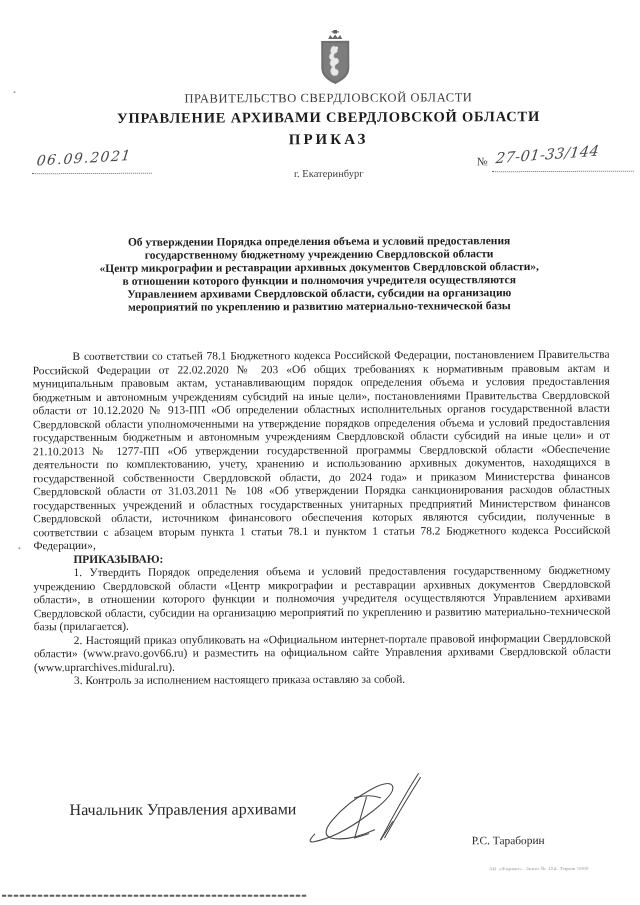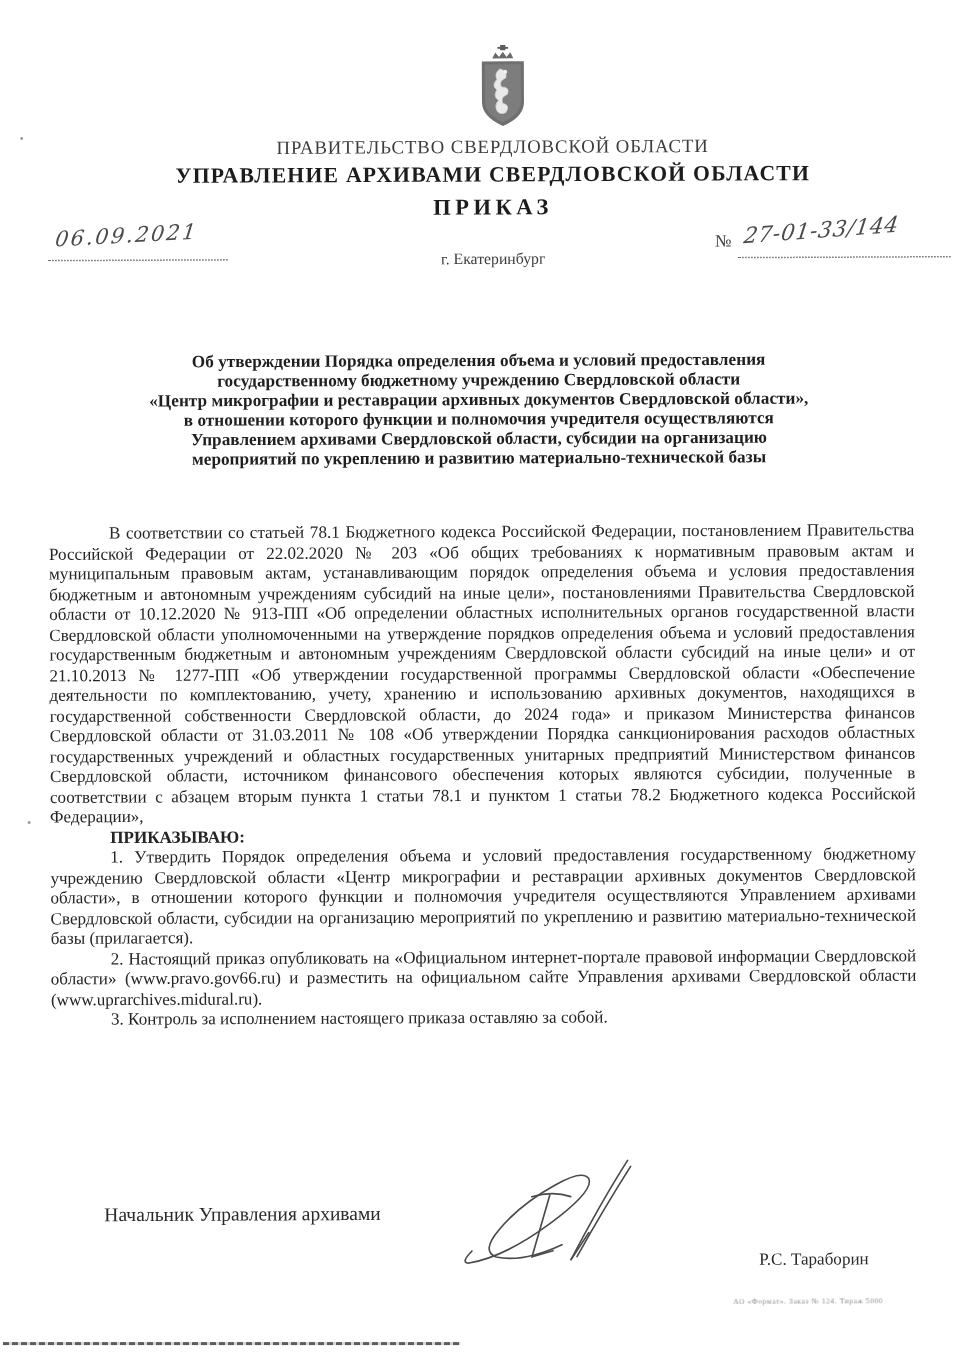--- a/index.html
+++ b/index.html
@@ -29,23 +29,23 @@
     font-size:10.5px;color:#3d3d3d;}
   
   .title-block{position:absolute;left:40px;top:235px;width:560px;text-align:center;
     font-size:11.5px;font-weight:bold;line-height:13px;color:#1f1f1f;}
   
   .body-block{position:absolute;left:33px;top:349px;width:577px;
     font-size:11.4px;line-height:13.5px;text-align:justify;color:#242424;}
   .body-block p{margin:0;text-indent:40px;}
   .prikaz-label{font-weight:bold;text-indent:0;text-align:left;}
   
-  .sig-post{position:absolute;left:68px;top:802px;font-size:13px;line-height:14px;color:#2a2a2a;}
+  .sig-post{position:absolute;left:68px;top:802px;font-size:16px;line-height:14px;color:#2a2a2a;}
   .sig-autograph{position:absolute;left:295px;top:772px;width:145px;height:90px;}
-  .sig-name{position:absolute;left:470px;top:835px;width:142px;text-align:center;
+  .sig-name{position:absolute;left:470px;top:835px;width:142px;text-align:left;
     font-size:11.4px;color:#2a2a2a;}
   
   .print-note{position:absolute;left:487px;top:867px;font-size:5px;color:#8a8a8a;
     letter-spacing:0.4px;filter:blur(0.3px);white-space:nowrap;}
   .scan-edge{position:absolute;left:0px;top:894px;width:305px;height:2px;
     background:repeating-linear-gradient(90deg,#3f3f3f 0 4px,rgba(63,63,63,0.25) 4px 6px);
     opacity:0.85;transform:rotate(0.25deg);}
   .scan-speck{position:absolute;width:2px;height:2px;background:#9a9a9a;border-radius:50%;}
 </style>
 </head>

